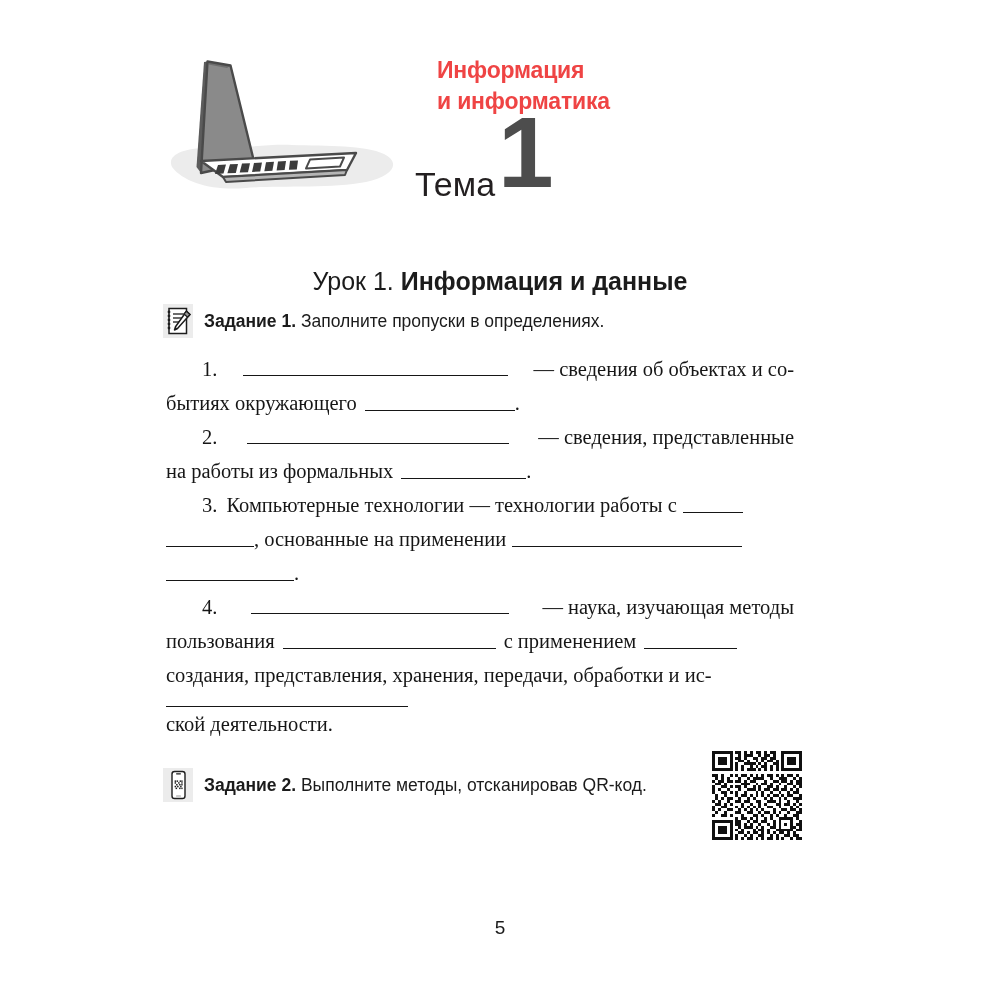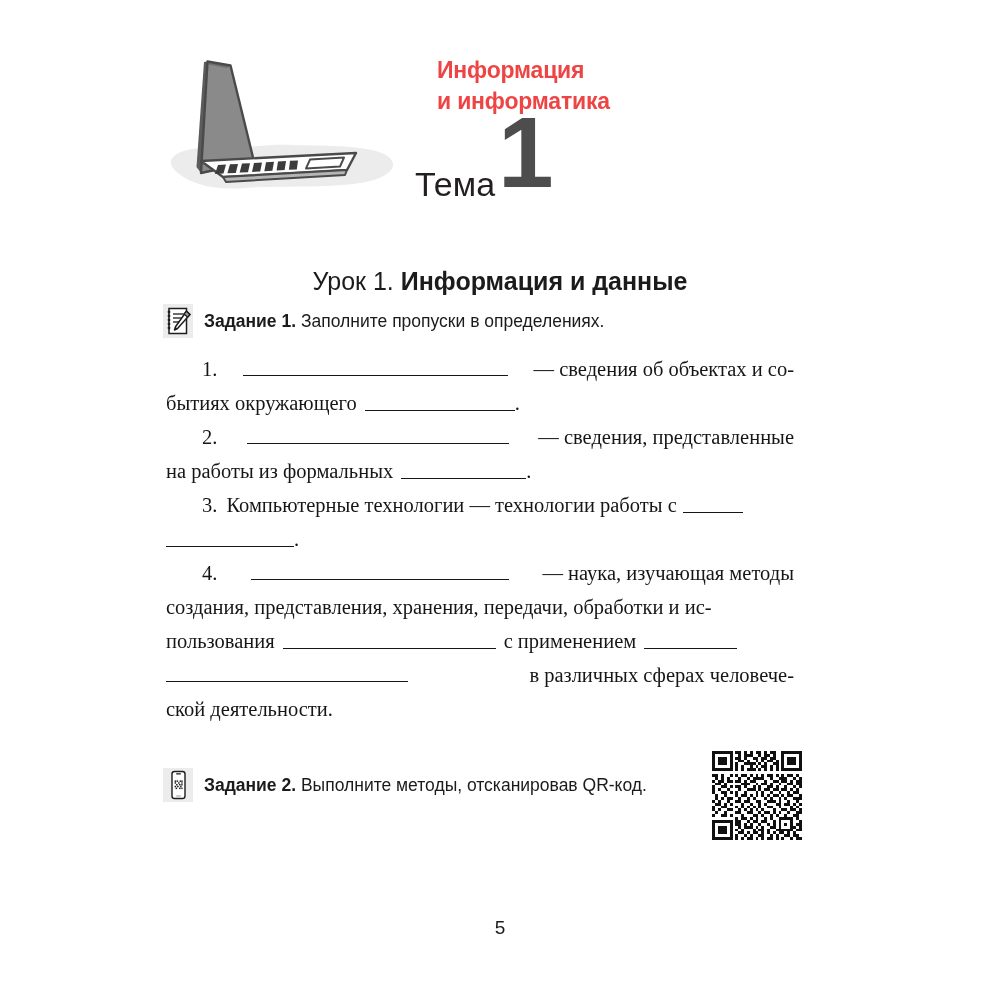--- a/index.html
+++ b/index.html
@@ -301,46 +301,51 @@
 
     <div>
       <div class="line left">
         <span style="padding-left:36px;">3.</span>
         <span style="width:9px;"></span>
         <span>Компьютерные технологии — технологии работы с</span>
         <span style="width:6px;"></span>
         <span class="blank b60"></span>
       </div>
       <div class="line left">
+        <span class="blank b88"></span>
+        <span>, основанные на применении</span>
+        <span style="width:6px;"></span>
+        <span class="blank b230"></span>
+      </div>
+      <div class="line left">
         <span class="blank b128"></span>
         <span>.</span>
       </div>
     </div>
 
     <div>
       <div class="line spread">
         <span style="padding-left:36px;">4.</span>
         <span class="blank b258"></span>
         <span>— наука, изучающая методы</span>
-      </div>
-      <div class="line left">
-        <span>создания, представления, хранения, передачи, обработки и ис-</span>
       </div>
       <div class="line left">
         <span>пользования</span>
         <span style="width:8px;"></span>
         <span class="blank b213"></span>
         <span style="width:8px;"></span>
         <span>с применением</span>
         <span style="width:8px;"></span>
         <span class="blank b93"></span>
       </div>
+      <div class="line left">
+        <span>создания, представления, хранения, передачи, обработки и ис-</span>
+      </div>
       <div class="line spread">
         <span class="blank b242"></span>
-        <span>в различных сферах человече-</span>
       </div>
       <div class="line left">
         <span>ской деятельности.</span>
       </div>
     </div>
 
   </div>
 
   <div class="task task-2">
     <span class="task-icon">

